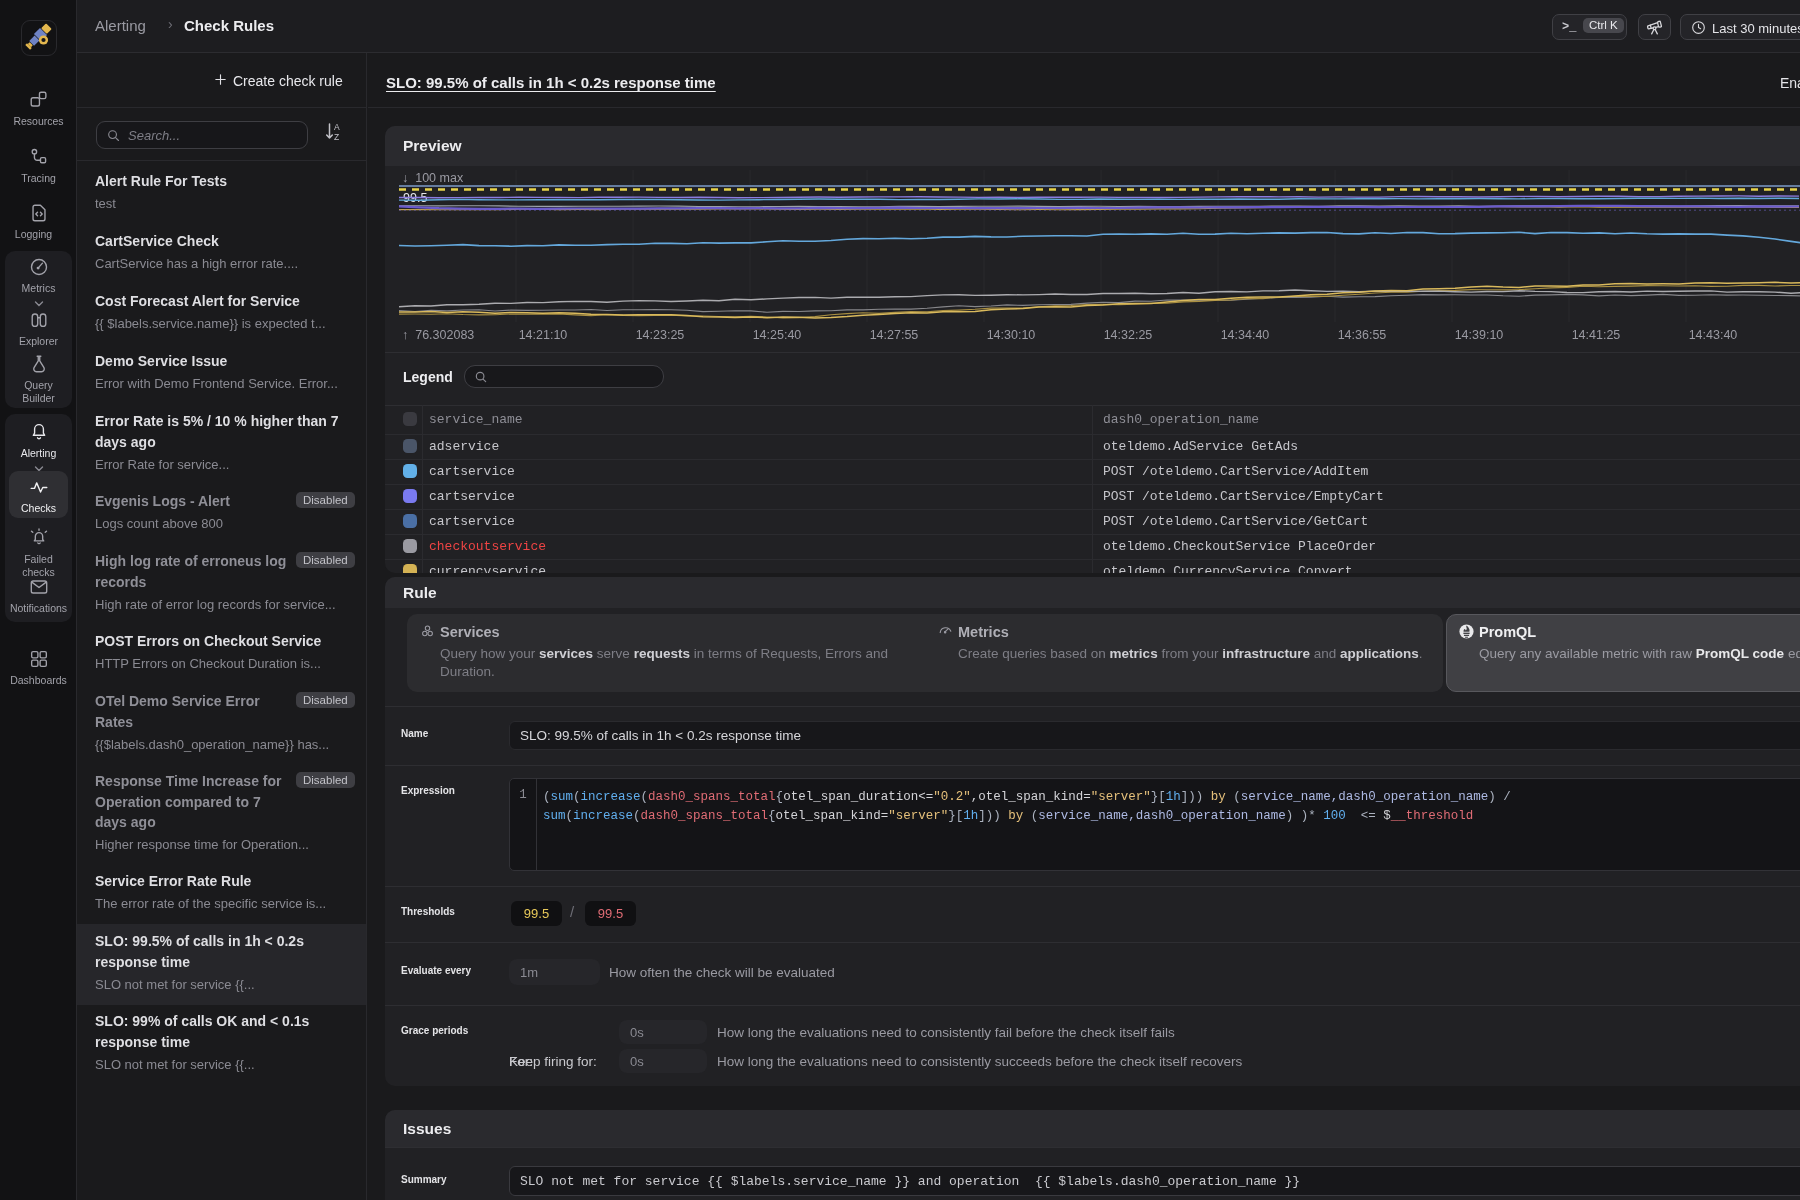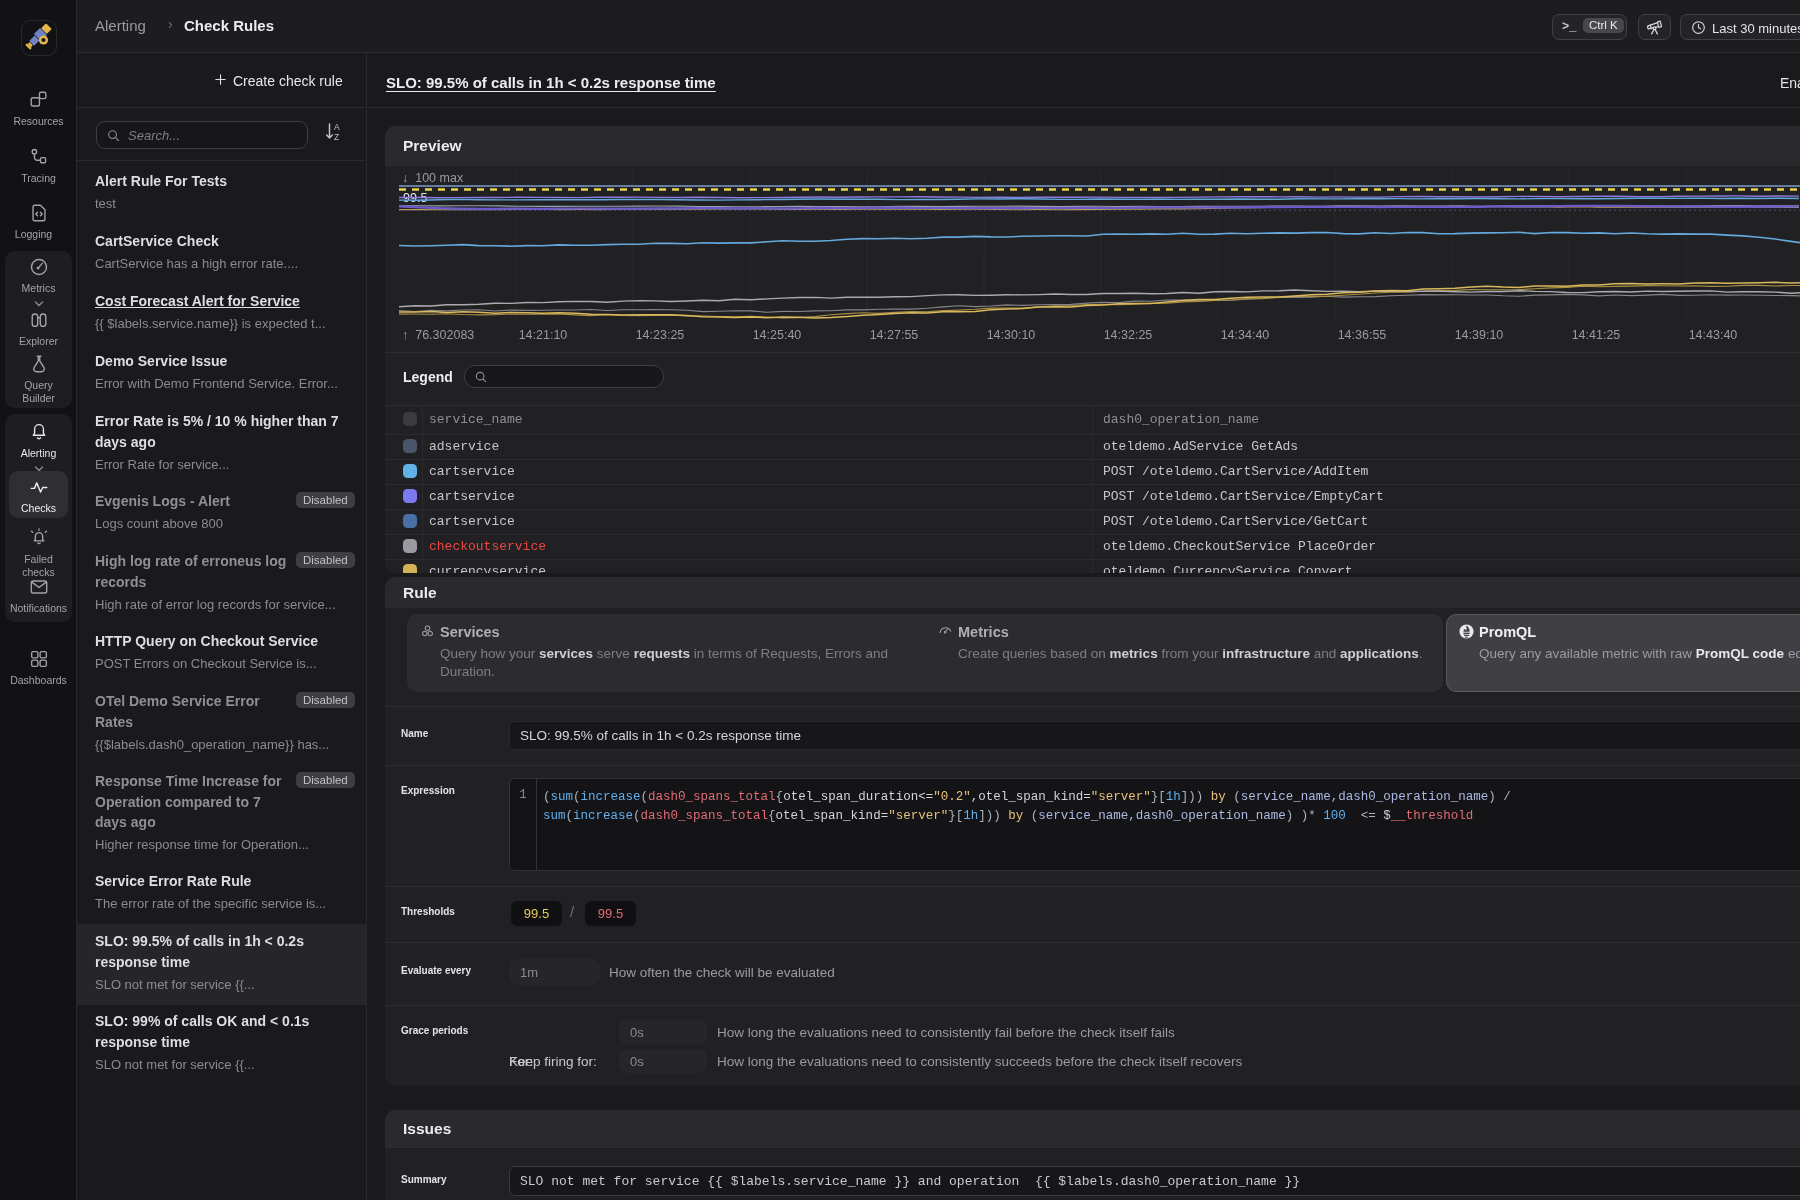--- a/index.html
+++ b/index.html
@@ -168,36 +168,36 @@
     <div class="abs" style="left:0; top:0; width:290px; height:55px; border-bottom:1px solid #29292D;">
 <div class="abs" style="left:136px; top:19px;"><svg width="15" height="15" viewBox="0 0 24 24" stroke="#E0E0E4" stroke-width="1.8" fill="none" stroke-linecap="round">
           <path d="M12 4.5v15M4.5 12h15"></path>
         </svg></div>
 <div class="abs" style="left:156px; top:20px; font-size:14px; color:#E8E8EC; font-weight:400;">Create check rule</div>
 </div>
     <div class="abs" style="left:18px; top:120px; width:215px; font-size:14px; font-weight:700; color:#DEDEE2; white-space:nowrap;">Alert Rule For Tests</div>
     <div class="abs" style="left:18px; top:143.0px; width:260px; font-size:13px; color:#8A8A92; white-space:nowrap;">test</div>
     <div class="abs" style="left:18px; top:180px; width:215px; font-size:14px; font-weight:700; color:#DEDEE2; white-space:nowrap;">CartService Check</div>
     <div class="abs" style="left:18px; top:203.0px; width:260px; font-size:13px; color:#8A8A92; white-space:nowrap;">CartService has a high error rate....</div>
-    <div class="abs" style="left:18px; top:240px; width:215px; font-size:14px; font-weight:700; color:#DEDEE2; white-space:nowrap;text-decoration:underline;">Cost Forecast Alert for Service</div>
+    <div class="abs" style="left:18px; top:240px; width:215px; font-size:14px; font-weight:700; color:#DEDEE2; white-space:nowrap;">Cost Forecast Alert for Service</div>
     <div class="abs" style="left:18px; top:263.0px; width:260px; font-size:13px; color:#8A8A92; white-space:nowrap;">{{ $labels.service.name}} is expected t...</div>
     <div class="abs" style="left:18px; top:300px; width:215px; font-size:14px; font-weight:700; color:#DEDEE2; white-space:nowrap;">Demo Service Issue</div>
     <div class="abs" style="left:18px; top:323.0px; width:260px; font-size:13px; color:#8A8A92; white-space:nowrap;">Error with Demo Frontend Service. Error...</div>
     <div class="abs" style="left:18px; top:360px; width:215px; font-size:14px; font-weight:700; color:#DEDEE2; white-space:nowrap;">Error Rate is 5% / 10 % higher than 7</div>
     <div class="abs" style="left:18px; top:380.5px; width:215px; font-size:14px; font-weight:700; color:#DEDEE2; white-space:nowrap;">days ago</div>
     <div class="abs" style="left:18px; top:403.5px; width:260px; font-size:13px; color:#8A8A92; white-space:nowrap;">Error Rate for service...</div>
     <div class="abs" style="left:18px; top:440px; width:215px; font-size:14px; font-weight:700; color:#8F8F97; white-space:nowrap;">Evgenis Logs - Alert</div>
     <div class="badge" style="left:219px; top:439px;">Disabled</div>
     <div class="abs" style="left:18px; top:463.0px; width:260px; font-size:13px; color:#8A8A92; white-space:nowrap;">Logs count above 800</div>
     <div class="abs" style="left:18px; top:500px; width:215px; font-size:14px; font-weight:700; color:#8F8F97; white-space:nowrap;">High log rate of erroneus log</div>
     <div class="abs" style="left:18px; top:520.5px; width:215px; font-size:14px; font-weight:700; color:#8F8F97; white-space:nowrap;">records</div>
     <div class="badge" style="left:219px; top:499px;">Disabled</div>
     <div class="abs" style="left:18px; top:543.5px; width:260px; font-size:13px; color:#8A8A92; white-space:nowrap;">High rate of error log records for service...</div>
-    <div class="abs" style="left:18px; top:580px; width:215px; font-size:14px; font-weight:700; color:#DEDEE2; white-space:nowrap;">HTTP Query on Checkout Service</div>
-    <div class="abs" style="left:18px; top:603.0px; width:260px; font-size:13px; color:#8A8A92; white-space:nowrap;">POST Errors on Checkout Service is...</div>
+    <div class="abs" style="left:18px; top:580px; width:215px; font-size:14px; font-weight:700; color:#DEDEE2; white-space:nowrap;">POST Errors on Checkout Service</div>
+    <div class="abs" style="left:18px; top:603.0px; width:260px; font-size:13px; color:#8A8A92; white-space:nowrap;">HTTP Errors on Checkout Duration is...</div>
     <div class="abs" style="left:18px; top:640px; width:215px; font-size:14px; font-weight:700; color:#8F8F97; white-space:nowrap;">OTel Demo Service Error</div>
     <div class="abs" style="left:18px; top:660.5px; width:215px; font-size:14px; font-weight:700; color:#8F8F97; white-space:nowrap;">Rates</div>
     <div class="badge" style="left:219px; top:639px;">Disabled</div>
     <div class="abs" style="left:18px; top:683.5px; width:260px; font-size:13px; color:#8A8A92; white-space:nowrap;">{{$labels.dash0_operation_name}} has...</div>
     <div class="abs" style="left:18px; top:720px; width:215px; font-size:14px; font-weight:700; color:#8F8F97; white-space:nowrap;">Response Time Increase for</div>
     <div class="abs" style="left:18px; top:740.5px; width:215px; font-size:14px; font-weight:700; color:#8F8F97; white-space:nowrap;">Operation compared to 7</div>
     <div class="abs" style="left:18px; top:761.0px; width:215px; font-size:14px; font-weight:700; color:#8F8F97; white-space:nowrap;">days ago</div>
     <div class="badge" style="left:219px; top:719px;">Disabled</div>
     <div class="abs" style="left:18px; top:784.0px; width:260px; font-size:13px; color:#8A8A92; white-space:nowrap;">Higher response time for Operation...</div>
     <div class="abs" style="left:18px; top:820px; width:215px; font-size:14px; font-weight:700; color:#DEDEE2; white-space:nowrap;">Service Error Rate Rule</div>

